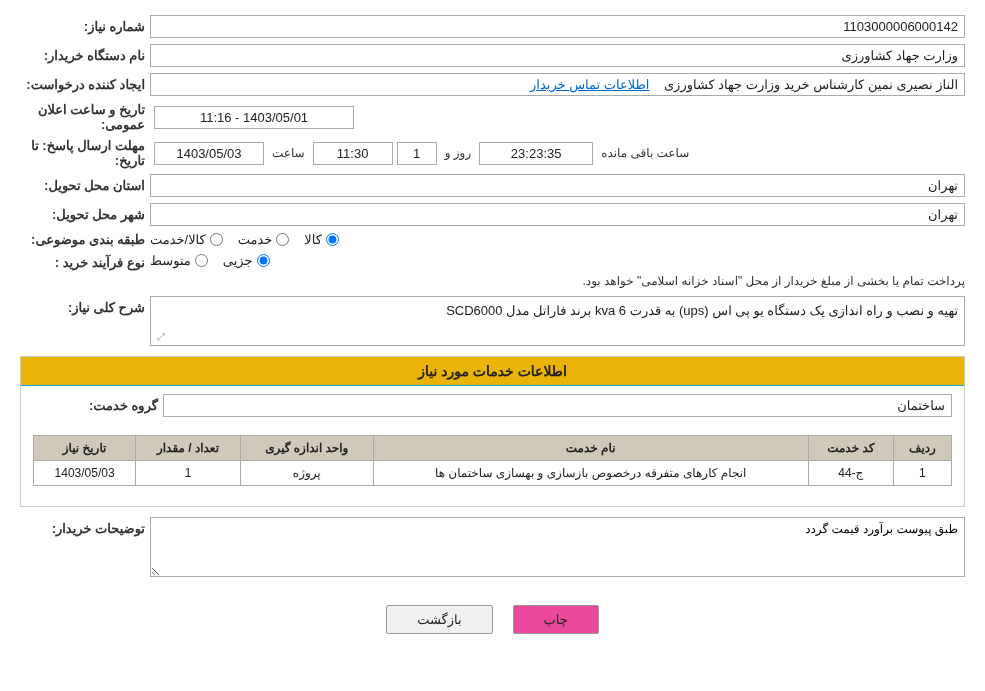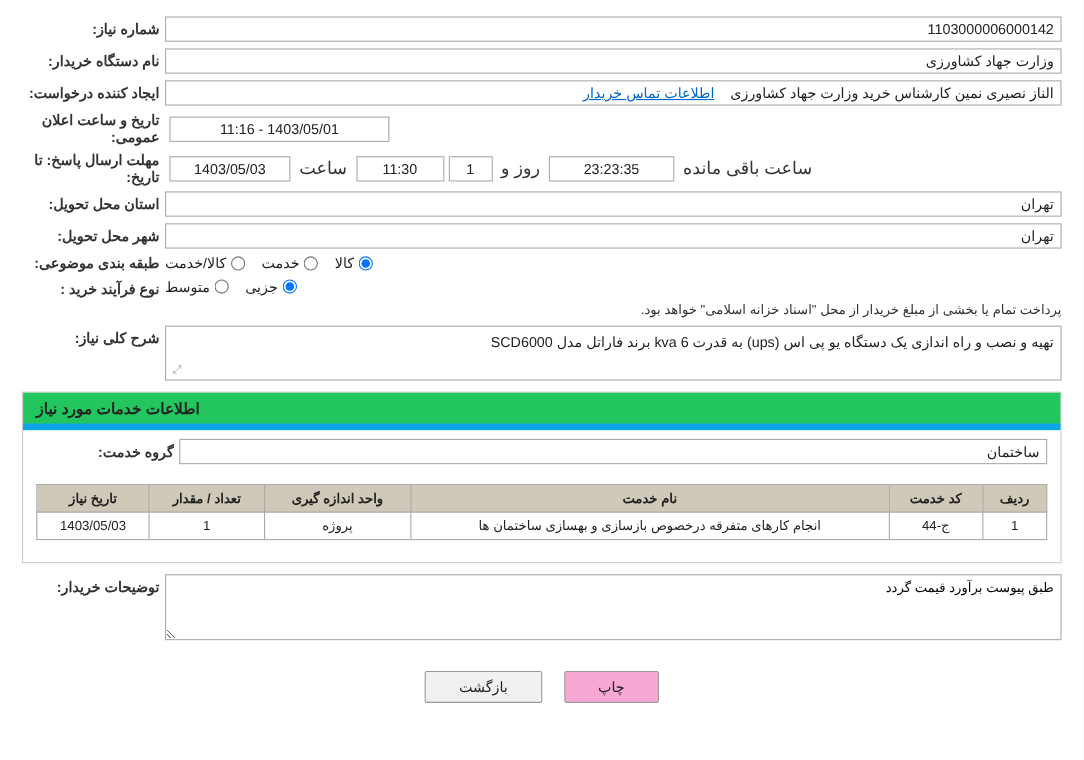--- a/index.html
+++ b/index.html
@@ -75,21 +75,21 @@
     .date-box.time-box {
       width: 80px;
     }
     .date-box.days-box {
       width: 40px;
     }
     .date-box.countdown-box {
       width: 114px;
     }
     .date-label-small {
-      font-size: 16px;
+      font-size: 12px;
       color: #333;
       padding: 0 4px;
     }
     .announce-row {
       display: flex;
       align-items: center;
       flex-direction: row-reverse;
       margin-bottom: 6px;
       gap: 4px;
     }
@@ -241,39 +241,39 @@
     }
     .btn {
       padding: 6px 30px;
       border: 1px solid #999;
       cursor: pointer;
       font-family: Tahoma, Arial, sans-serif;
       font-size: 13px;
       border-radius: 2px;
     }
     .btn-print {
-      background: #f9a8d4;
+      background: #ec4899;
       color: #222;
       text-align: center;
     }
     .btn-back {
       background: #f0f0f0;
       color: #222;
     }
     .section-box {
       border: 1px solid #ccc;
       margin-bottom: 10px;
       background: #fff;
     }
     .section-box-title {
-      background: #22c55e;
+      background: #eab308;
       padding: 6px 12px;
       font-weight: bold;
-      border-bottom: 6px solid #0ea5e9;
-      text-align: left;
+      border-bottom: 1px solid #0ea5e9;
+      text-align: center;
       font-size: 14px;
     }
     .section-box-content {
       padding: 8px 12px;
     }
   </style>
 </head>
 <body>
 
 <div class="page-container">

